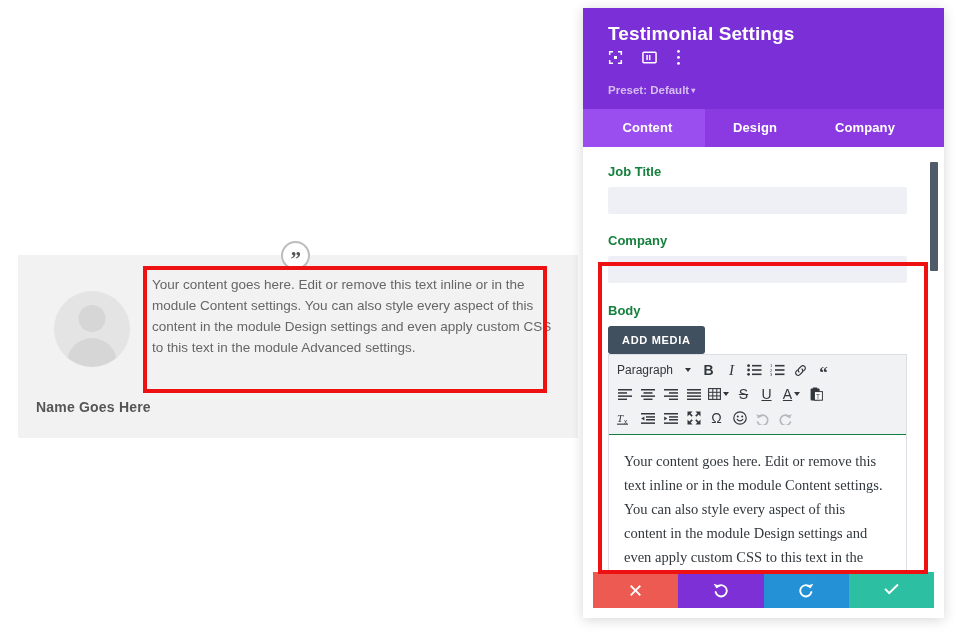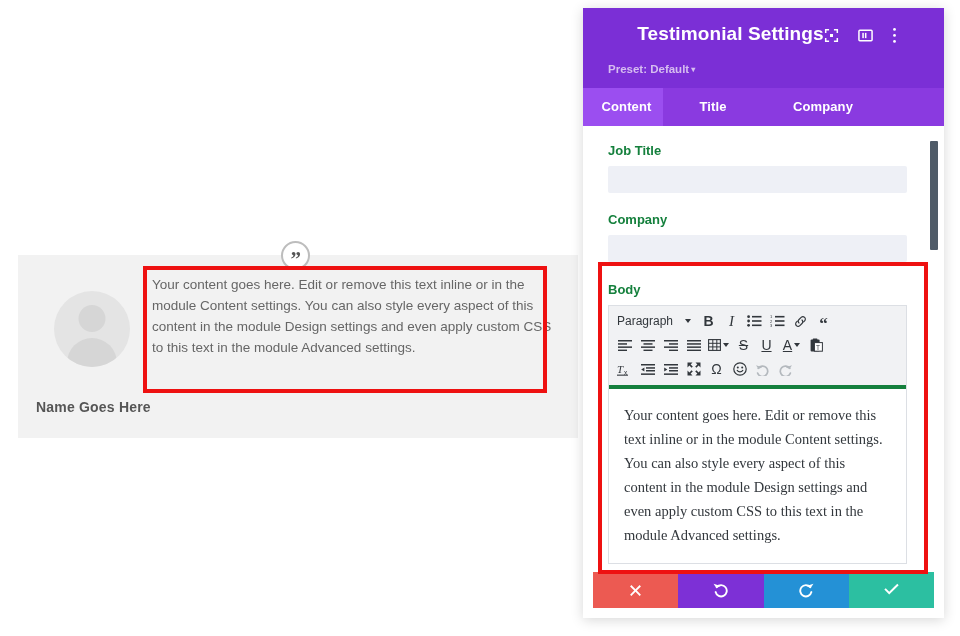--- a/index.html
+++ b/index.html
@@ -123,21 +123,22 @@
 
   .panel-header {
     background: #7b2fd6;
     padding: 15px 18px 11px 25px;
     position: relative;
     flex: 0 0 auto;
   }
   .panel-title-row {
     display: flex;
     align-items: flex-start;
-    justify-content: center;
+    justify-content: space-between;
+    flex-direction: column;
   }
   .panel-title {
     font-size: 19px;
     font-weight: 700;
     color: #ffffff;
     letter-spacing: 0.1px;
   }
   .header-icons {
     display: flex;
     align-items: center;
@@ -167,21 +168,21 @@
   }
   .panel-tab {
     padding: 11px 0 12px 0;
     font-size: 13px;
     font-weight: 700;
     color: #ffffff;
     text-align: center;
     cursor: pointer;
     letter-spacing: 0.1px;
   }
-  .panel-tab.t-content { width: 80px; background: #9b4ef0; padding-left: 7px; }
+  .panel-tab.t-content { width: 122px; background: #9b4ef0; padding-left: 7px; }
   .panel-tab.t-design  { width: 100px; }
   .panel-tab.t-adv     { width: 120px; }
 
   .panel-body {
     position: relative;
     flex: 1 1 auto;
     background: #ffffff;
     padding: 17px 25px 0 25px;
     overflow: hidden;
   }
@@ -245,21 +246,21 @@
     color: #23282d;
   }
 
   .editor-box {
     border: 1px solid #dcdfe4;
     background: #ffffff;
     width: 299px;
   }
   .toolbar {
     background: #f1f2f4;
-    border-bottom: 4px solid #15803d;
+    border-bottom: 1px solid #15803d;
     padding: 3px 2px 4px 4px;
   }
   .tb-row {
     display: flex;
     align-items: center;
     height: 24px;
   }
   .tb-btn {
     height: 22px;
     min-width: 23px;
@@ -377,39 +378,40 @@
         </div>
       </div>
 
       <div class="panel-preset">
         <span>Preset: Default</span><span class="caret">▾</span>
       </div>
     </div>
 
     <div class="panel-tabs">
       <div class="panel-tab t-content">Content</div>
-      <div class="panel-tab t-design">Title</div>
+      <div class="panel-tab t-design">Design</div>
       <div class="panel-tab t-adv">Company</div>
     </div>
 
     <div class="panel-body">
 
       <div class="field-label">Job Title</div>
       <input class="field-input" type="text" placeholder="" style="">
 
       <div class="field-label">Company</div>
       <input class="field-input" type="text" placeholder="" style="">
 
       <div class="panel-scrollbar"></div>
 
       
       <div class="body-group">
         <div class="field-label">Body</div>
 
         <div class="add-media-row">
+          <button class="add-media-btn">ADD MEDIA</button>
 
         </div>
 
         <div class="editor-box">
 
           <div class="toolbar">
 
             <div class="tb-row">
               <div class="tb-para">
                 <span>Paragraph</span>

